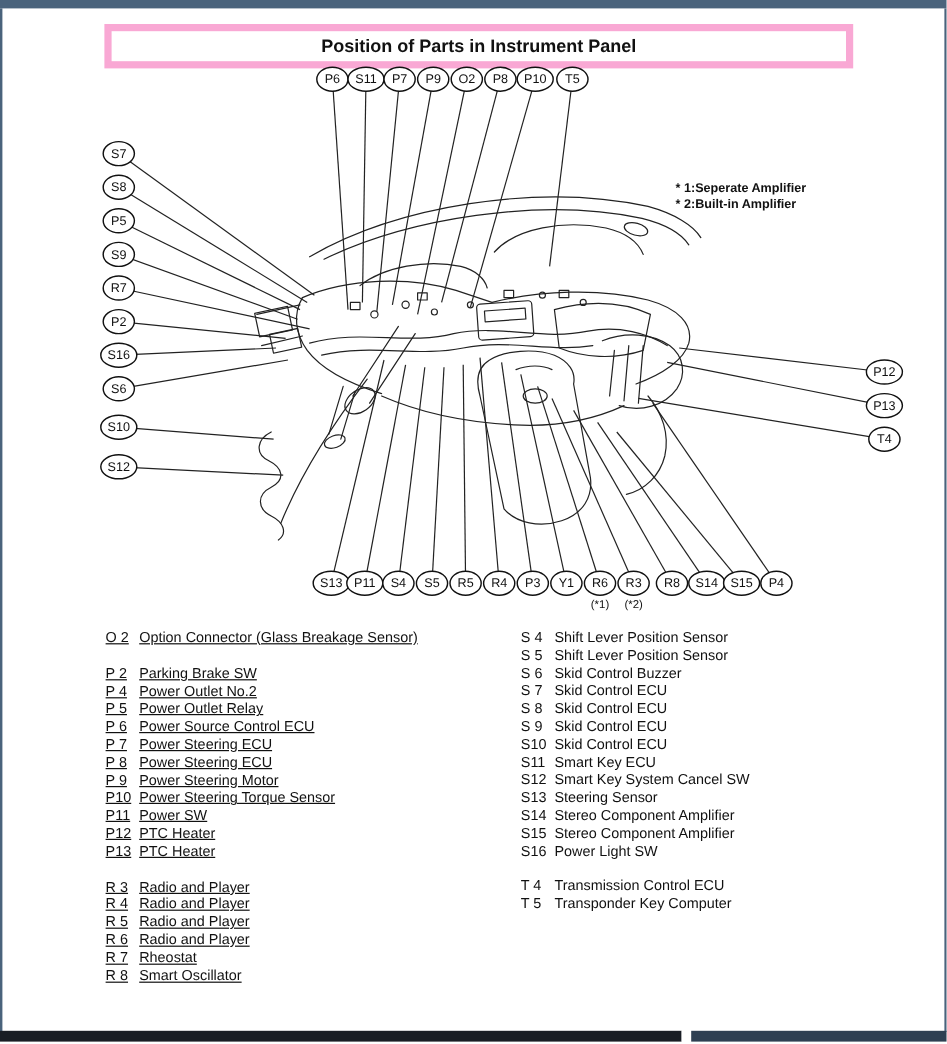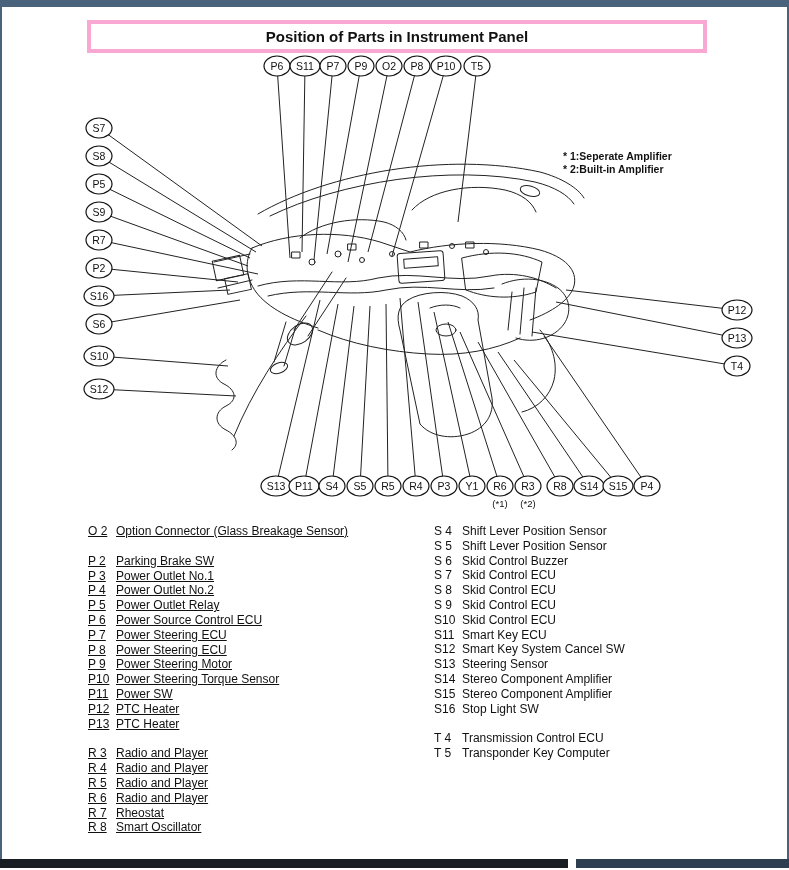--- a/index.html
+++ b/index.html
@@ -1,21 +1,21 @@
 <!DOCTYPE html>
 <html><head>
 <meta charset="utf-8">
 <style>
   html,body{margin:0;padding:0;background:#fff;}
   .page{position:relative;width:789px;height:870px;background:#fff;overflow:hidden;
         font-family:"Liberation Sans",sans-serif;color:#111;}
   .frame-top{position:absolute;top:0;left:0;width:789px;height:7px;background:#4a637c;}
   .frame-left{position:absolute;top:7px;left:0;width:2px;height:853px;background:#4a637c;}
   .frame-right{position:absolute;top:7px;right:0;width:2px;height:853px;background:#4a637c;}
-  .title-box{position:absolute;top:20px;left:87px;width:612px;height:25px;border:4px solid #f9a8d4;
+  .title-box{position:absolute;top:20px;left:87px;width:612px;height:25px;border:6px solid #f9a8d4;
              text-align:center;line-height:25px;font-size:15px;font-weight:bold;background:#fff;}
   #diagram-svg{position:absolute;top:48px;left:0;width:789px;height:468px;}
   #diagram-svg .art{stroke:#222;stroke-width:1;fill:none;stroke-linecap:round;stroke-linejoin:round;}
   #diagram-svg line{stroke:#222;stroke-width:1;}
   #diagram-svg ellipse.callout{fill:#fff;stroke:#111;stroke-width:1.2;}
   #diagram-svg text{font-family:"Liberation Sans",sans-serif;font-size:10.5px;text-anchor:middle;fill:#111;
                     stroke:none;}
   #diagram-svg text.footnote{font-size:9.5px;}
   #diagram-svg text.note{font-size:10.5px;text-anchor:start;font-weight:bold;}
   .legend{position:absolute;top:524px;left:0;width:789px;font-size:12px;}
@@ -281,24 +281,20 @@
             <span class="legend-name">Option Connector (Glass Breakage Sensor)</span>
           </div>
         </div>
       <div class="legend-group">
 
           <div class="legend-row">
             <span class="legend-code">P 2</span>
             <span class="legend-name">Parking Brake SW</span>
           </div>
 
-          <div class="legend-row">
-            <span class="legend-code">P 3</span>
-            <span class="legend-name">Power Outlet No.1</span>
-          </div>
 
           <div class="legend-row">
             <span class="legend-code">P 4</span>
             <span class="legend-name">Power Outlet No.2</span>
           </div>
 
           <div class="legend-row">
             <span class="legend-code">P 5</span>
             <span class="legend-name">Power Outlet Relay</span>
           </div>
@@ -434,21 +430,21 @@
             <span class="legend-name">Stereo Component Amplifier</span>
           </div>
 
           <div class="legend-row">
             <span class="legend-code">S15</span>
             <span class="legend-name">Stereo Component Amplifier</span>
           </div>
 
           <div class="legend-row">
             <span class="legend-code">S16</span>
-            <span class="legend-name">Stop Light SW</span>
+            <span class="legend-name">Power Light SW</span>
           </div>
         </div>
       <div class="legend-group">
 
           <div class="legend-row">
             <span class="legend-code">T 4</span>
             <span class="legend-name">Transmission Control ECU</span>
           </div>
 
           <div class="legend-row">

